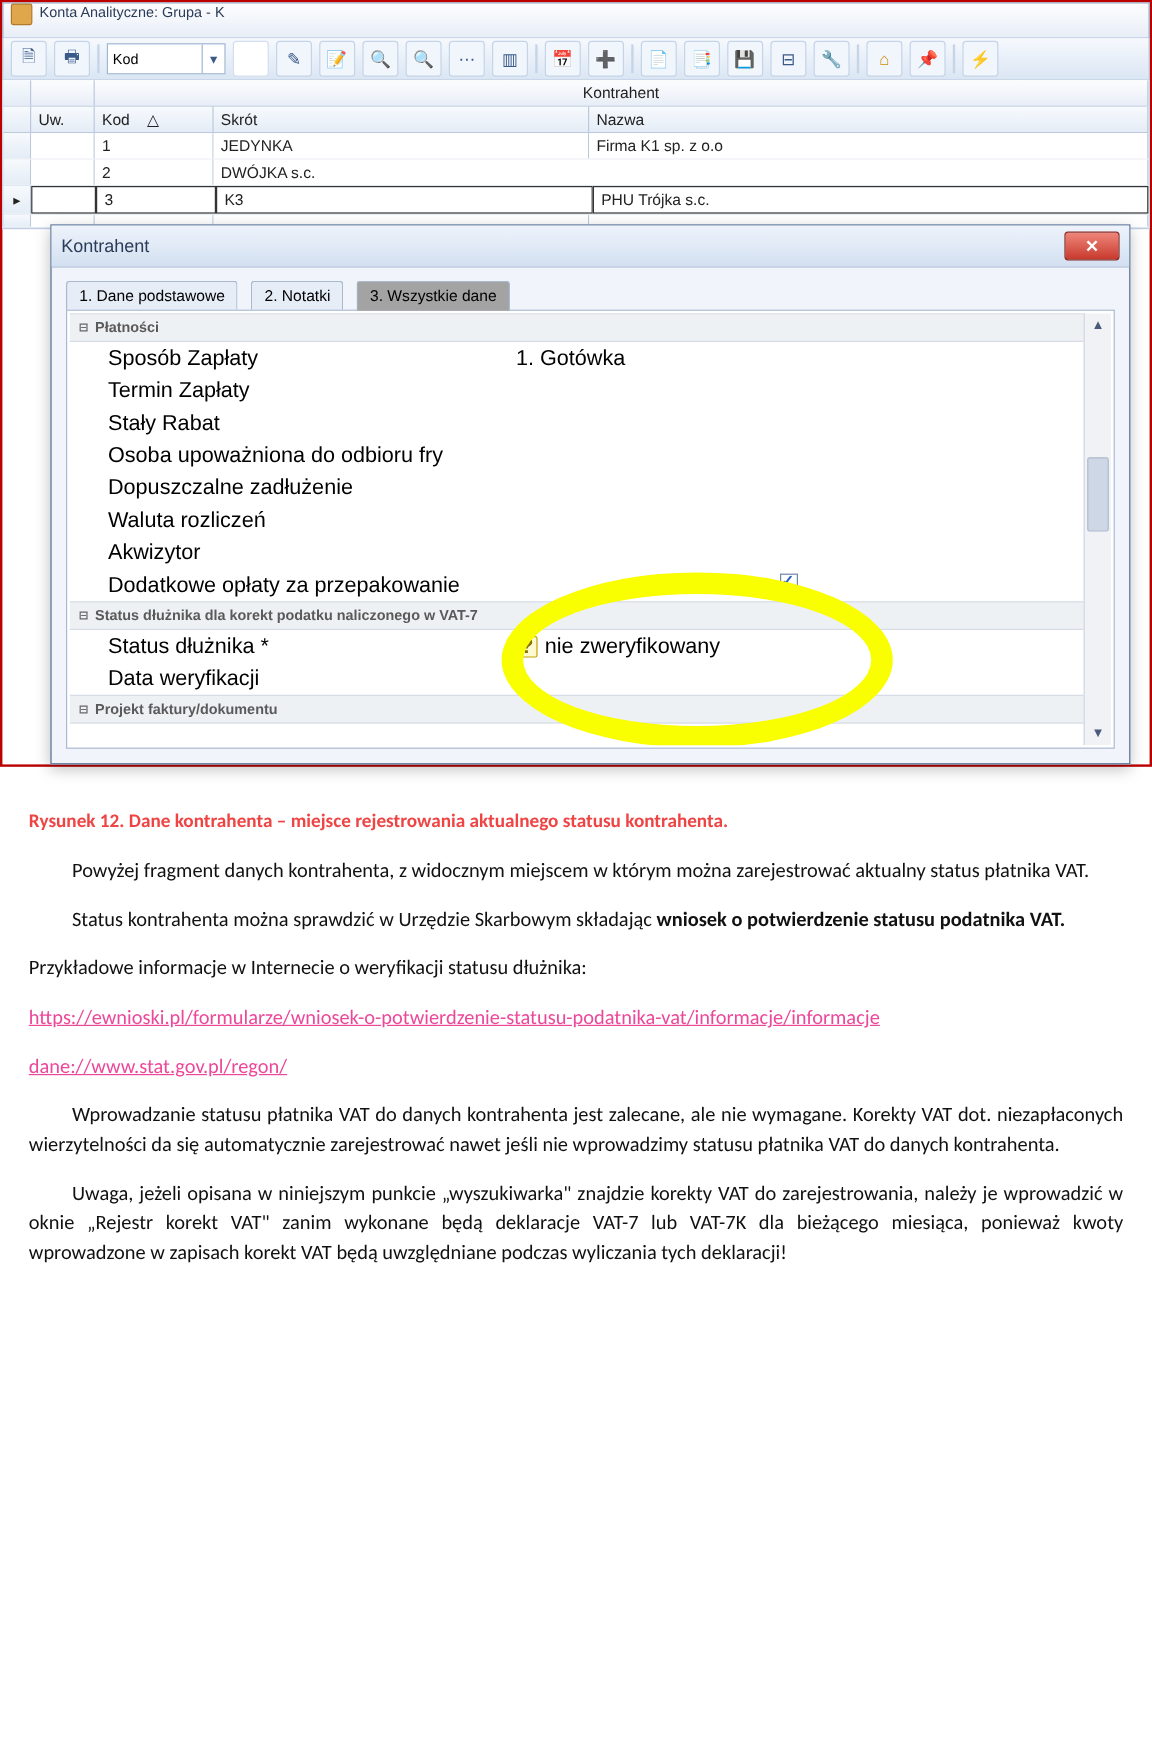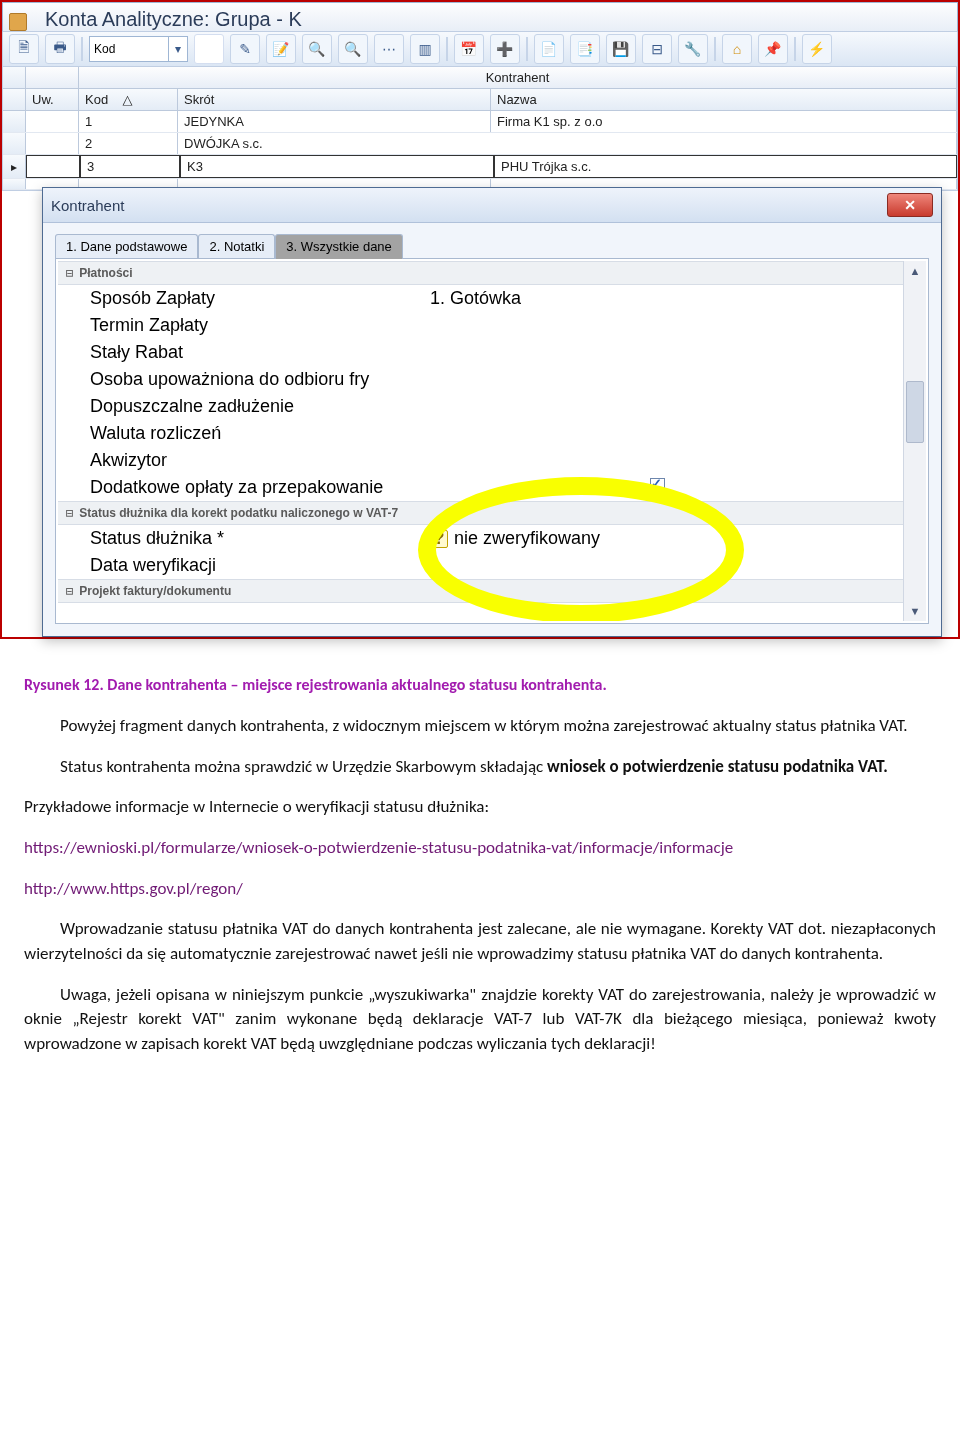--- a/index.html
+++ b/index.html
@@ -1,18 +1,18 @@
 <!DOCTYPE html>
 <html><head>
 <meta charset="utf-8">
 <style>
   body{margin:0;font-family:Tahoma,Verdana,sans-serif;font-size:12px;background:#fff;color:#000;width:960px}
   .figure{border:2px solid #b00}
   
-  .win-title{background:linear-gradient(#fdfdfe,#e8eef7);border:1px solid #9fb6d4;border-bottom:1px solid #c0cee3;height:28px;display:flex;align-items:flex-end;gap:18px;padding:0 6px;font-size:20px;color:#2b3c59}
+  .win-title{background:linear-gradient(#fdfdfe,#e8eef7);border:1px solid #9fb6d4;border-bottom:1px solid #c0cee3;height:28px;display:flex;align-items:flex-start;gap:6px;padding:0 6px;font-size:12px;color:#2b3c59}
   .win-title .ico{width:16px;height:16px;background:#e0a64b;border:1px solid #b07a2a;border-radius:2px}
   
   .toolbar{background:linear-gradient(#f6f9fd,#dbe6f4);border:1px solid #c0cee3;border-top:0;height:34px;display:flex;align-items:center;gap:6px;padding:0 6px}
   .tbtn{width:28px;height:28px;border:1px solid #c6d4e8;background:#f1f6fc;border-radius:3px;display:flex;align-items:center;justify-content:center;font-size:14px;color:#3a5a8a}
   .tbtn.blank{background:#fff;border-color:#d4def0}
   .tsep{width:2px;height:24px;background:#c6d4e8}
   .tcombo{display:flex;align-items:center;border:1px solid #9fb6d4;background:#fff;height:24px}
   .tcombo input{border:0;width:70px;height:22px;font:inherit;padding:0 4px}
   .tcombo .dd{width:18px;height:24px;border-left:1px solid #9fb6d4;display:flex;align-items:center;justify-content:center;color:#3a5a8a}
   
@@ -28,45 +28,45 @@
   .c-kod{width:86px}
   .c-skrot{width:300px}
   .c-nazwa{flex:1}
   .gband{flex:1;text-align:center}
   
   .modal-wrap{position:relative;margin-top:-4px}
   .modal{position:relative;margin-left:40px;width:898px;border:1px solid #4f6b92;background:#f1f5fb;box-shadow:0 4px 12px rgba(0,0,0,.25)}
   .modal-title{height:34px;background:linear-gradient(#eef3fb,#d3e0f1);display:flex;align-items:center;justify-content:space-between;padding:0 8px;border-bottom:1px solid #b0c1da}
   .modal-title span{font-size:15px;color:#2b3c59}
   .closebtn{width:44px;height:22px;background:linear-gradient(#ef867b,#c83a2d);border:1px solid #8a2a22;border-radius:3px;color:#fff;display:flex;align-items:center;justify-content:center;font-weight:bold;font-size:14px}
-  .tabs{display:flex;gap:0;padding:10px 12px 0 12px}
+  .tabs{display:flex;gap:11px;padding:10px 12px 0 12px}
   .tab{border:1px solid #a9b9d0;border-bottom:0;padding:4px 10px 5px 10px;background:#e6edf7;font-size:13px;border-radius:3px 3px 0 0;position:relative;top:1px}
   .tab.active{background:#a3a3a3;z-index:2}
   .panel{border:1px solid #a9b9d0;background:#fff;margin:0 12px 12px 12px;padding:2px;position:relative}
   .panel-inner{border:0;padding:0;position:relative;height:360px;overflow:hidden}
   .vscroll{position:absolute;right:0;top:0;bottom:0;width:22px;background:#f0f2f6;border-left:1px solid #d0d7e3}
   .vscroll .arrow{height:20px;display:flex;align-items:center;justify-content:center;color:#4a5a78;font-size:11px}
   .vscroll .thumb{position:absolute;left:2px;right:2px;top:120px;height:60px;background:#ced7e5;border:1px solid #aeb9cc;border-radius:2px}
   .plist{margin-right:22px}
   .section{background:#eef1f4;color:#5a5a5a;font-weight:bold;padding:4px 8px;border-top:1px solid #d7dde6;border-bottom:1px solid #d7dde6;display:flex;align-items:center;gap:6px}
   .section .tw{font-family:monospace;color:#6a6a6a}
   .prow{display:flex;padding:3px 0 3px 32px;font-size:18px}
   .plabel{width:340px}
   .pval{flex:1}
   .ck{display:inline-block;width:13px;height:13px;border:1px solid #6d86ac;background:#fff;position:relative}
   .ck.checked:after{content:"✓";color:#2a63b7;position:absolute;top:-3px;left:0;font-size:13px;font-weight:bold}
   .hint{display:inline-block;width:16px;height:16px;border:1px solid #c2a200;background:#fffad0;border-radius:2px;text-align:center;line-height:14px;color:#8a7200;font-weight:bold;margin-right:6px}
   
   .annot{position:absolute;border:18px solid #f9ff00;border-radius:50%;width:290px;height:110px;pointer-events:none;left:360px;top:216px}
   
   .doc{padding:20px 24px 40px 24px;font-family:Calibri,Arial,sans-serif;font-size:17px;line-height:1.45;color:#111}
-  .caption{color:#a21caf;font-weight:bold;font-size:16px;margin:14px 0 18px 0}
+  .caption{color:#ef4444;font-weight:bold;font-size:16px;margin:14px 0 18px 0}
   .para{text-align:justify;margin:0 0 16px 0}
   .para.indent{text-indent:36px}
-  a.lnk{color:#701a75;}
+  a.lnk{color:#ec4899;text-decoration:underline}
 </style>
 </head>
 <body>
 
 <div class="figure">
 
   <div class="win-title">
     <span class="ico"></span>
     <span>Konta Analityczne: Grupa - K</span>
   </div>
@@ -223,16 +223,16 @@
   </div>
 
 </div>
 
 <div class="doc">
   <p class="caption">Rysunek 12. Dane kontrahenta – miejsce rejestrowania aktualnego statusu kontrahenta.</p>
   <p class="para indent">Powyżej fragment danych kontrahenta, z widocznym miejscem w którym można zarejestrować aktualny status płatnika VAT.</p>
   <p class="para indent"><span>Status kontrahenta można sprawdzić w Urzędzie Skarbowym składając </span><b>wniosek o potwierdzenie statusu podatnika VAT.</b></p>
   <p class="para">Przykładowe informacje w Internecie o weryfikacji statusu dłużnika:</p>
   <p class="para"><a class="lnk">https://ewnioski.pl/formularze/wniosek-o-potwierdzenie-statusu-podatnika-vat/informacje/informacje</a></p>
-  <p class="para"><a class="lnk">http://www.https.gov.pl/regon/</a></p>
+  <p class="para"><a class="lnk">dane://www.stat.gov.pl/regon/</a></p>
   <p class="para indent">Wprowadzanie statusu płatnika VAT do danych kontrahenta jest zalecane, ale nie wymagane. Korekty VAT dot. niezapłaconych wierzytelności da się automatycznie zarejestrować nawet jeśli nie wprowadzimy statusu płatnika VAT do danych kontrahenta.</p>
   <p class="para indent">Uwaga, jeżeli opisana w niniejszym punkcie „wyszukiwarka" znajdzie korekty VAT do zarejestrowania, należy je wprowadzić w oknie „Rejestr korekt VAT" zanim wykonane będą deklaracje VAT-7 lub VAT-7K dla bieżącego miesiąca, ponieważ kwoty wprowadzone w zapisach korekt VAT będą uwzględniane podczas wyliczania tych deklaracji!</p>
 </div>
 
 </body></html>

